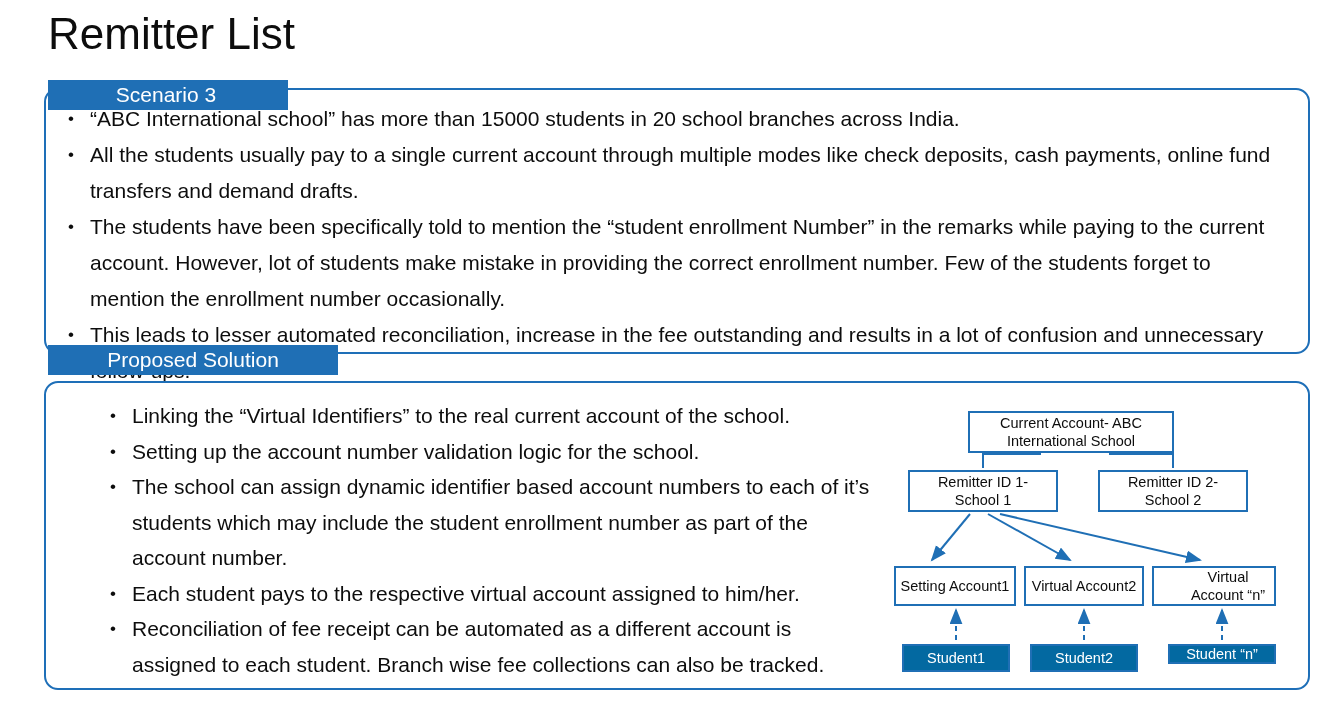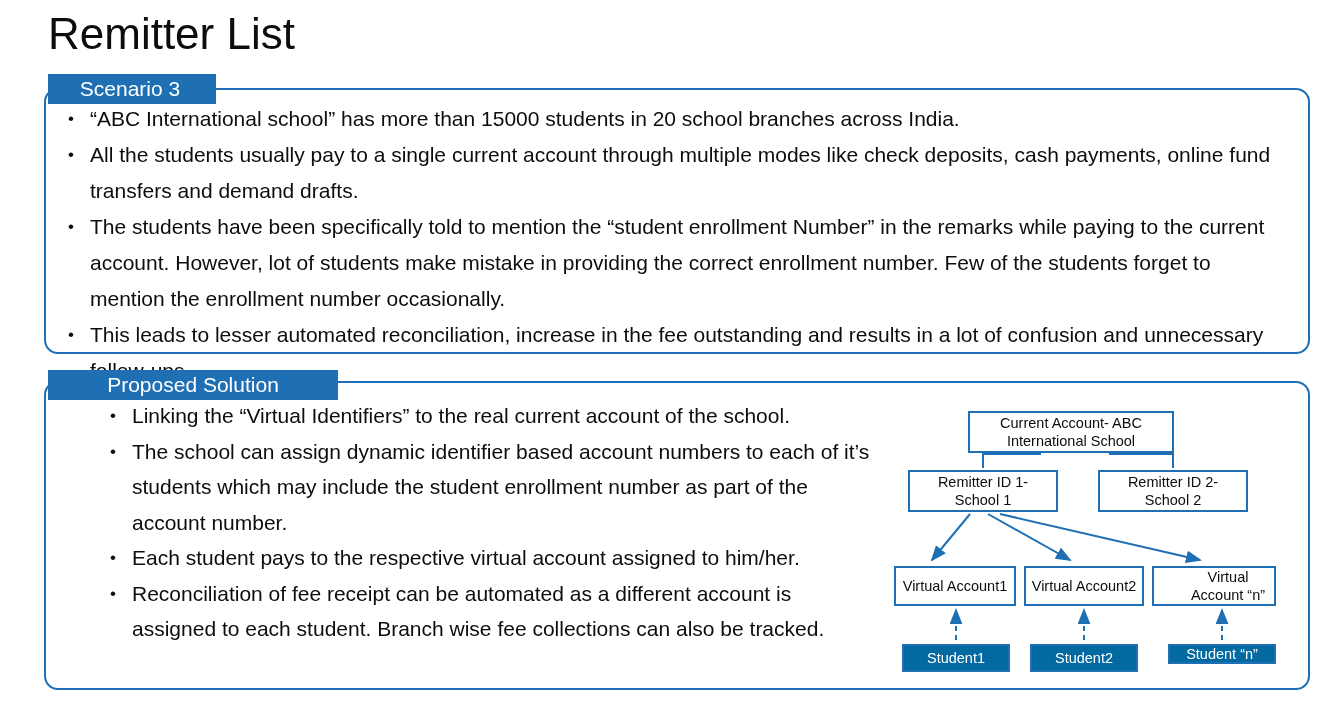--- a/index.html
+++ b/index.html
@@ -53,27 +53,27 @@
     color: #ffffff;
     font-size: 21px;
     line-height: 30px;
     text-align: center;
     box-sizing: border-box;
     padding: 0 16px;
     height: 30px;
   }
   #scenario-tab {
     left: 48px;
-    top: 74px;
-    width: 168px;
+    top: 80px;
+    width: 240px;
     padding-left: 12px;
   }
   #solution-tab {
     left: 48px;
-    top: 370px;
+    top: 345px;
     width: 290px;
   }
 
   
   ul.bullets {
     list-style: none;
     margin: 0;
     padding: 0;
   }
   ul.bullets > li {
@@ -166,20 +166,21 @@
   <li>All the students usually pay to a single current account through multiple modes like check deposits, cash payments, online fund transfers and demand drafts.</li>
   <li>The students have been specifically told to mention the “student enrollment Number” in the remarks while paying to the current account. However, lot of students make mistake in providing the correct enrollment number. Few of the students forget to mention the enrollment number occasionally.</li>
   <li>This leads to lesser automated reconciliation, increase in the fee outstanding and results in a lot of confusion and unnecessary follow-ups.</li>
 </ul>
 
 <div class="panel" id="solution-panel"></div>
 <div class="panel-tab" id="solution-tab">Proposed Solution</div>
 
 <ul class="bullets" id="solution-list">
   <li>Linking the “Virtual Identifiers” to the real current account of the school.</li>
+  <li>Setting up the account number validation logic for the school.</li>
   <li>The school can assign dynamic identifier based account numbers to each of it’s students which may include the student enrollment number as part of the account number.</li>
   <li>Each student pays to the respective virtual account assigned to him/her.</li>
   <li>Reconciliation of fee receipt can be automated as a different account is assigned to each student. Branch wise fee collections can also be tracked.</li>
 </ul>
 
 <div id="diagram">
 
   <svg id="diagram-lines" viewBox="0 0 420 295">
     <defs>
       <marker id="arrow" markerWidth="9" markerHeight="9" refX="7" refY="3.2" orient="auto">
@@ -198,19 +199,19 @@
     <line x1="120" y1="126" x2="320" y2="172" stroke="#1f6fb5" stroke-width="2" marker-end="url(#arrow)"></line>
 
     <line x1="76" y1="252" x2="76" y2="222" stroke="#1f6fb5" stroke-width="2" stroke-dasharray="5,4" marker-end="url(#arrow-dash)"></line>
     <line x1="204" y1="252" x2="204" y2="222" stroke="#1f6fb5" stroke-width="2" stroke-dasharray="5,4" marker-end="url(#arrow-dash)"></line>
     <line x1="342" y1="252" x2="342" y2="222" stroke="#1f6fb5" stroke-width="2" stroke-dasharray="5,4" marker-end="url(#arrow-dash)"></line>
   </svg>
 
   <div class="node" id="node-current">Current Account- ABC International School</div>
   <div class="node" id="node-rem1">Remitter ID 1- School 1</div>
   <div class="node" id="node-rem2">Remitter ID 2- School 2</div>
-  <div class="node" id="node-virt1">Virtual Account1</div>
+  <div class="node" id="node-virt1">Setting Account1</div>
   <div class="node" id="node-virt2">Virtual Account2</div>
   <div class="node" id="node-virt3">Virtual Account “n”</div>
   <div class="node filled" id="node-stu1">Student1</div>
   <div class="node filled" id="node-stu2">Student2</div>
   <div class="node filled" id="node-stu3">Student “n”</div>
 </div>
 
 </body></html>

